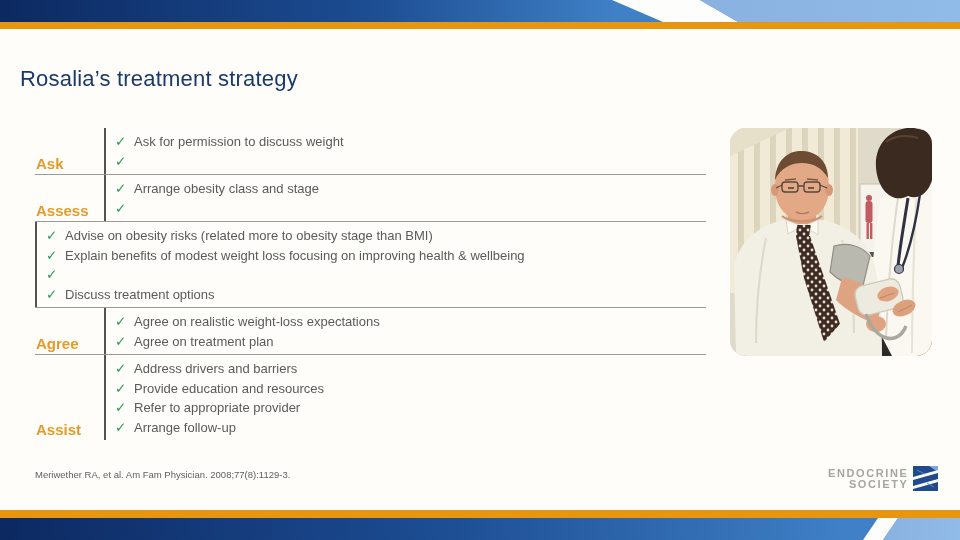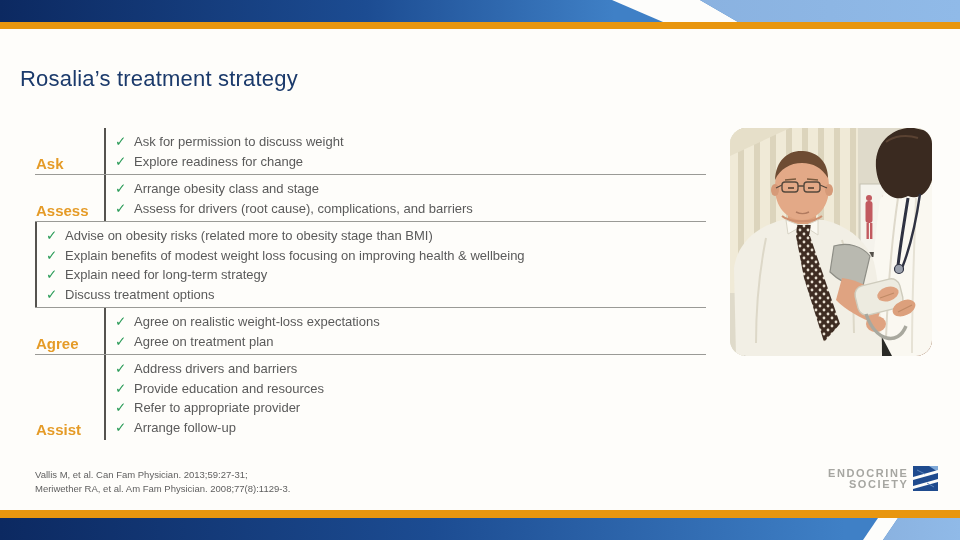--- a/index.html
+++ b/index.html
@@ -115,50 +115,47 @@
   <div class="strategy-table">
       <div class="trow">
         <div class="tlabel">Ask</div>
         <div class="tcontent">
           <div class="titem">
             <span class="check">✓</span>
             <span class="itext">Ask for permission to discuss weight</span>
           </div>
           <div class="titem">
             <span class="check">✓</span>
-            <span class="itext">Explore readiness for change</span>
           </div>
         </div>
       </div>
       <div class="trow">
         <div class="tlabel">Assess</div>
         <div class="tcontent">
           <div class="titem">
             <span class="check">✓</span>
             <span class="itext">Arrange obesity class and stage</span>
           </div>
           <div class="titem">
             <span class="check">✓</span>
-            <span class="itext">Assess for drivers (root cause), complications, and barriers</span>
           </div>
         </div>
       </div>
       <div class="trow">
         <div class="tcontent">
           <div class="titem">
             <span class="check">✓</span>
             <span class="itext">Advise on obesity risks (related more to obesity stage than BMI)</span>
           </div>
           <div class="titem">
             <span class="check">✓</span>
             <span class="itext">Explain benefits of modest weight loss focusing on improving health &amp; wellbeing</span>
           </div>
           <div class="titem">
             <span class="check">✓</span>
-            <span class="itext">Explain need for long-term strategy</span>
           </div>
           <div class="titem">
             <span class="check">✓</span>
             <span class="itext">Discuss treatment options</span>
           </div>
         </div>
       </div>
       <div class="trow">
         <div class="tlabel">Agree</div>
         <div class="tcontent">
@@ -298,21 +295,20 @@
       </g>
       <g>
         <ellipse cx="158" cy="166" rx="11" ry="7" fill="#DFA381" transform="rotate(-18 158 166)"></ellipse>
         <ellipse cx="174" cy="180" rx="12" ry="7.5" fill="#DCA07C" transform="rotate(-24 174 180)"></ellipse>
         <path d="M150,170 L164,165 M168,184 L182,177" stroke="#C08A66" stroke-width="1.2"></path>
       </g>
     </svg>
   </div>
 
   <div class="footnotes">
-    <div>Vallis M, et al. Can Fam Physician. 2013;59:27-31;</div>
     <div>Meriwether RA, et al. Am Fam Physician. 2008;77(8):1129-3.</div>
   </div>
 
   <div class="logo">
     <div class="logo-text">
       <div>ENDOCRINE</div>
       <div>SOCIETY</div>
     </div>
     <svg class="logo-mark" viewBox="0 0 25 25">
       <rect x="0" y="0" width="25" height="25" fill="#1F4B8E"></rect>

